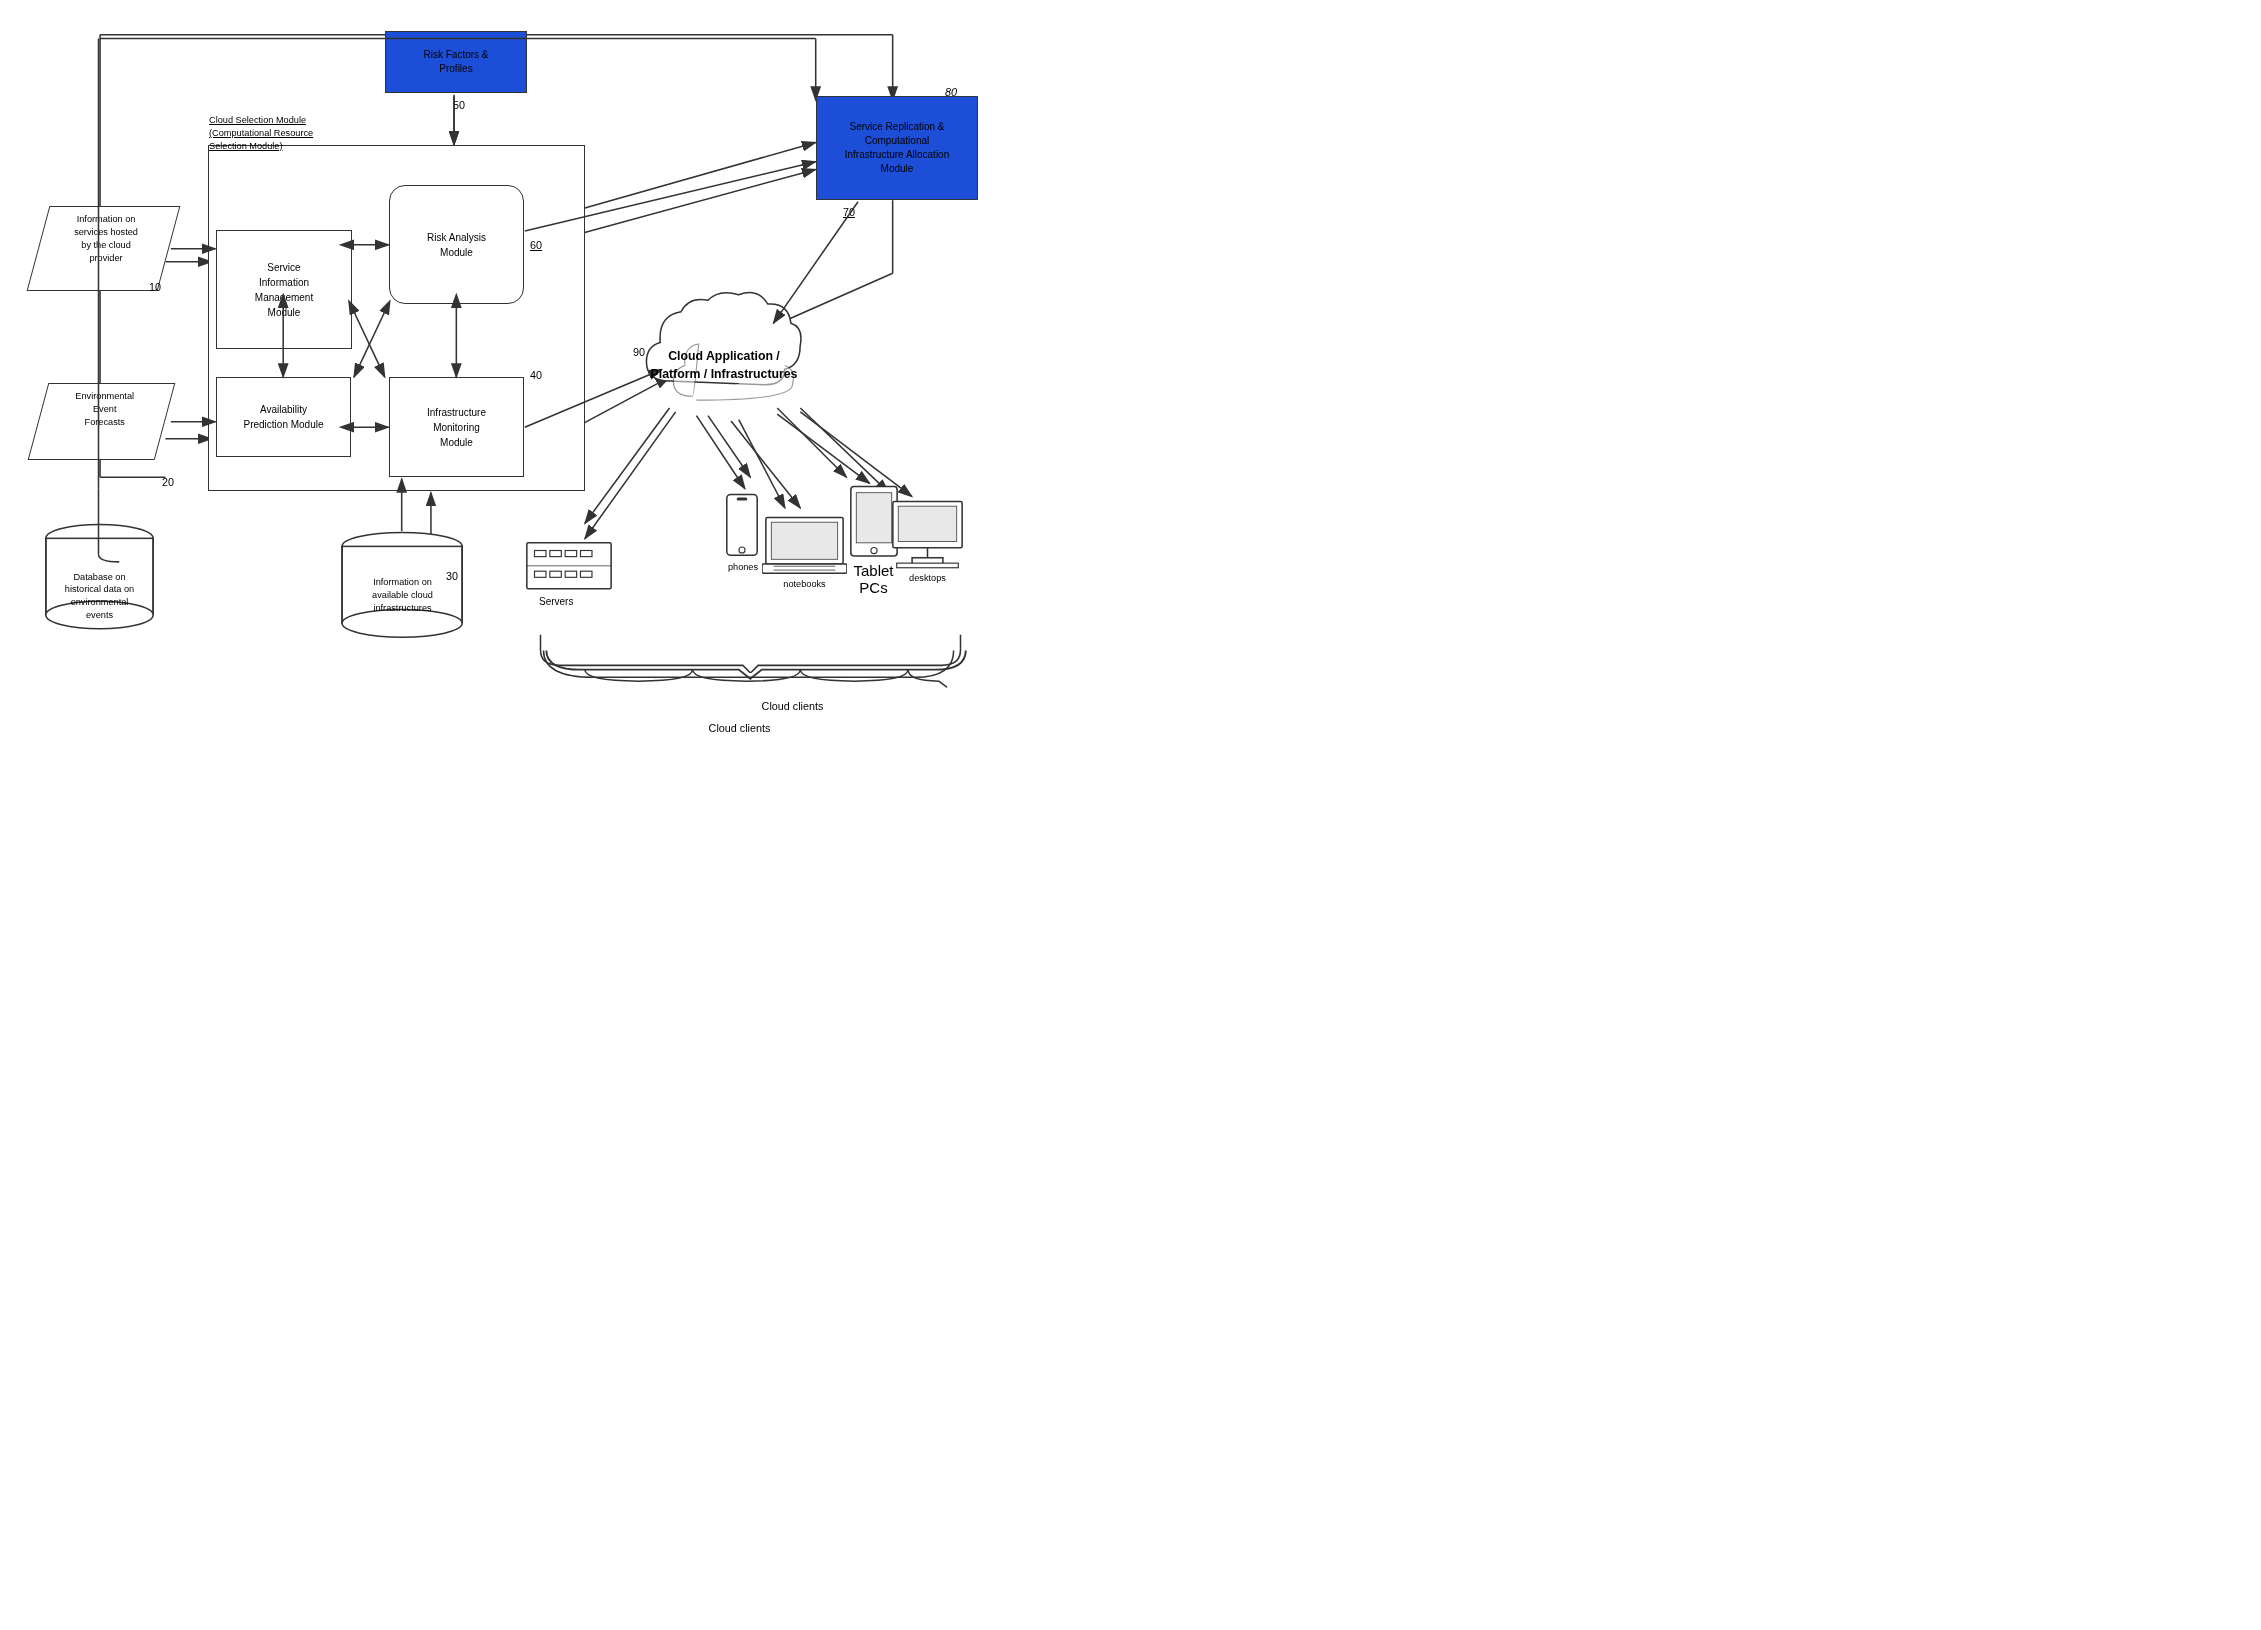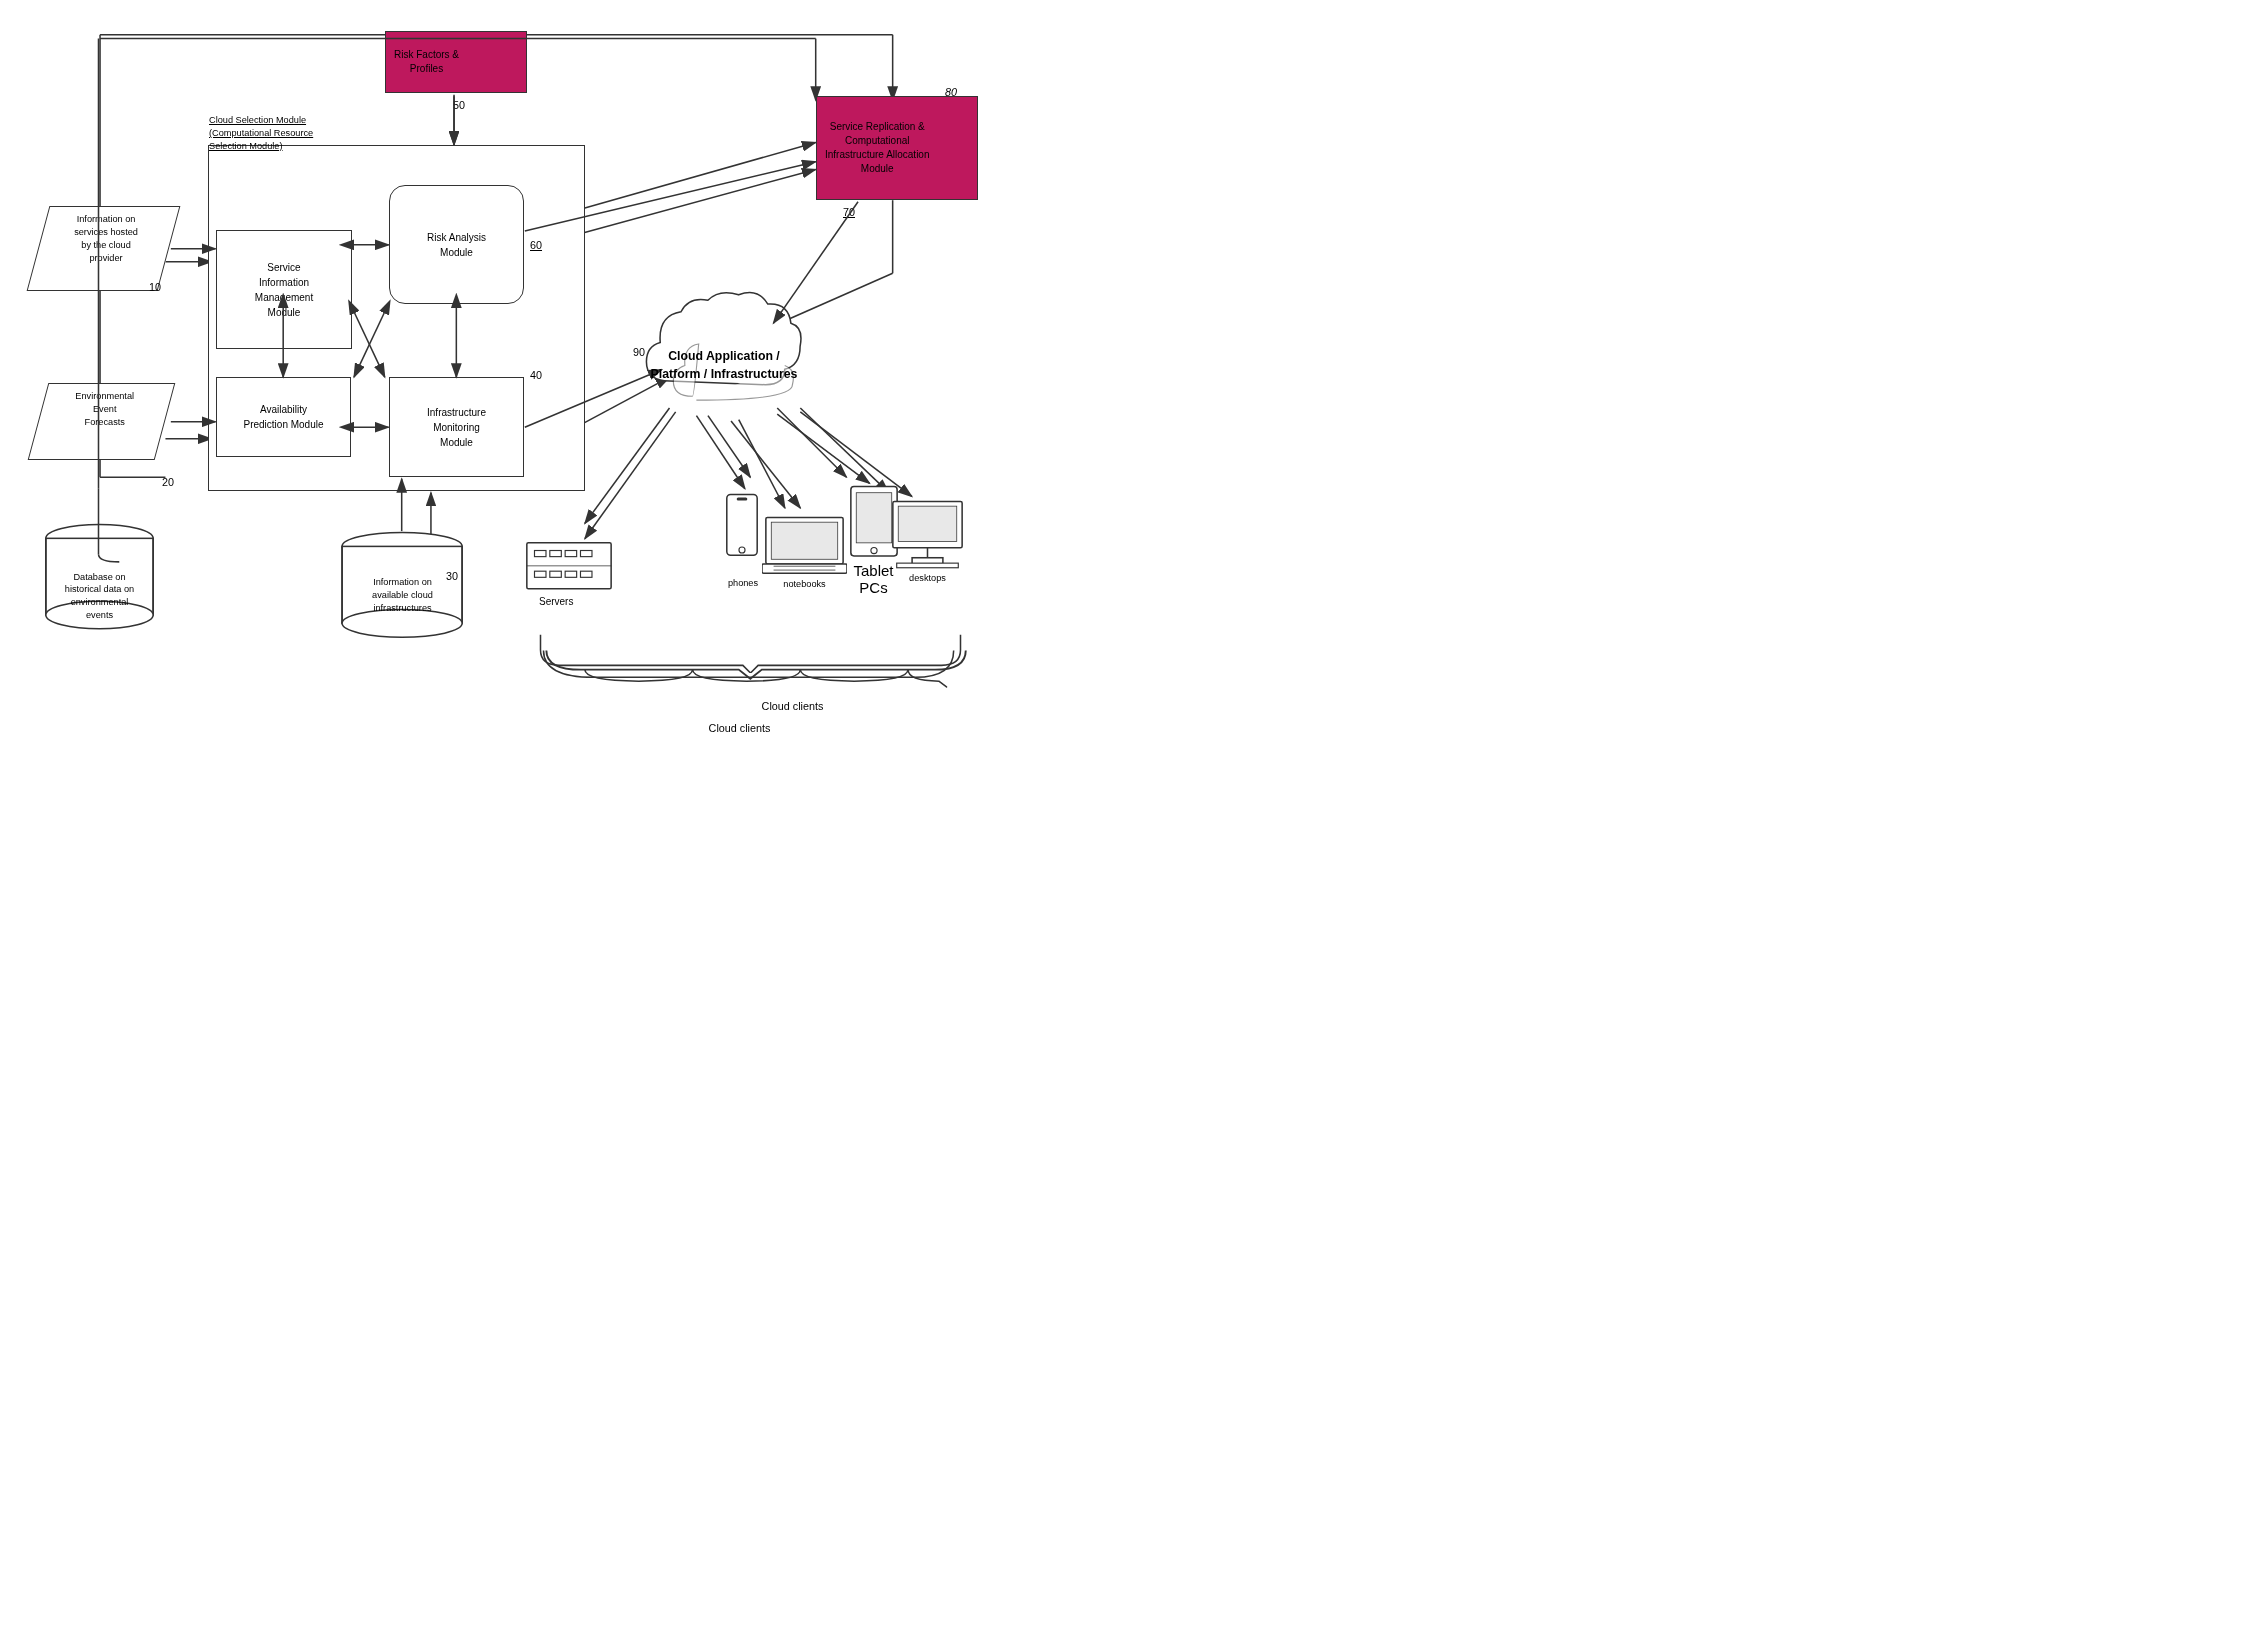--- a/index.html
+++ b/index.html
@@ -27,29 +27,29 @@
     .parallelogram .inner {
       transform: skewX(15deg);
       padding: 6.2px 9.2px;
       font-size: 10px;
       line-height: 1.4;
       text-align: center;
     }
     
     .rect-box {
       position: absolute;
-      background: #be185d;
+      background: #1d4ed8;
       border: 1.5px solid #333;
       display: flex;
       align-items: center;
-      justify-content: flex-start;
+      justify-content: center;
       text-align: center;
       font-size: 10px;
       line-height: 1.4;
-      padding: 8px;
+      padding: 15px;
     }
     
     .main-outer {
       position: absolute;
       border: 1.5px solid #333;
       background: #fff;
     }
     
     .module-box {
       position: absolute;
@@ -318,21 +318,21 @@
   </div>
   <div class="device-label" style="left:539px; top:596px; font-size:10px;">Servers</div>
 
   <div style="position:absolute; left:723px; top:493px; width:38px; height:65px;">
     <svg viewBox="0 0 50 85" xmlns="http://www.w3.org/2000/svg">
       <rect x="5" y="2" width="40" height="80" fill="#fff" stroke="#333" stroke-width="2" rx="5"></rect>
       <rect x="18" y="6" width="14" height="4" fill="#333" rx="2"></rect>
       <circle cx="25" cy="75" r="4" fill="none" stroke="#333" stroke-width="1.5"></circle>
     </svg>
   </div>
-  <div class="device-label" style="left:716px; top:562px; width:54px; font-size:9.2px;margin-top:16px;">phones</div>
+  <div class="device-label" style="left:716px; top:562px; width:54px; font-size:9.2px;">phones</div>
 
   <div style="position:absolute; left:762px; top:516px; width:85px; height:62px;">
     <svg viewBox="0 0 110 80" xmlns="http://www.w3.org/2000/svg">
 
       <rect x="5" y="2" width="100" height="60" fill="#fff" stroke="#333" stroke-width="2" rx="2"></rect>
 
       <rect x="12" y="8" width="86" height="48" fill="#e8e8e8" stroke="#333" stroke-width="1"></rect>
 
       <rect x="0" y="62" width="110" height="12" fill="#fff" stroke="#333" stroke-width="2" rx="2"></rect>
 

